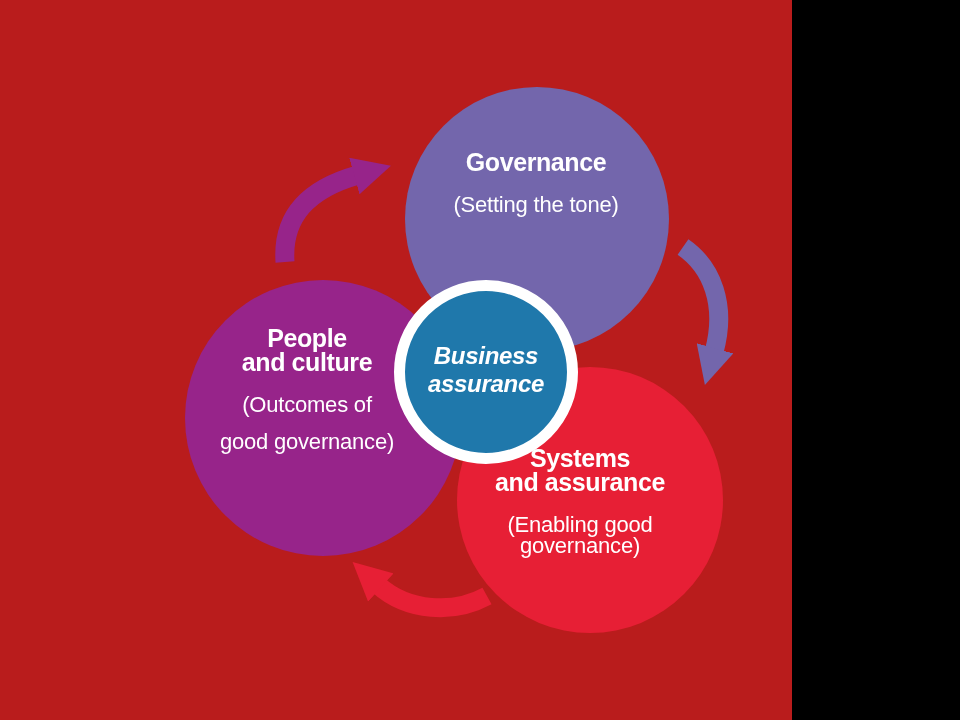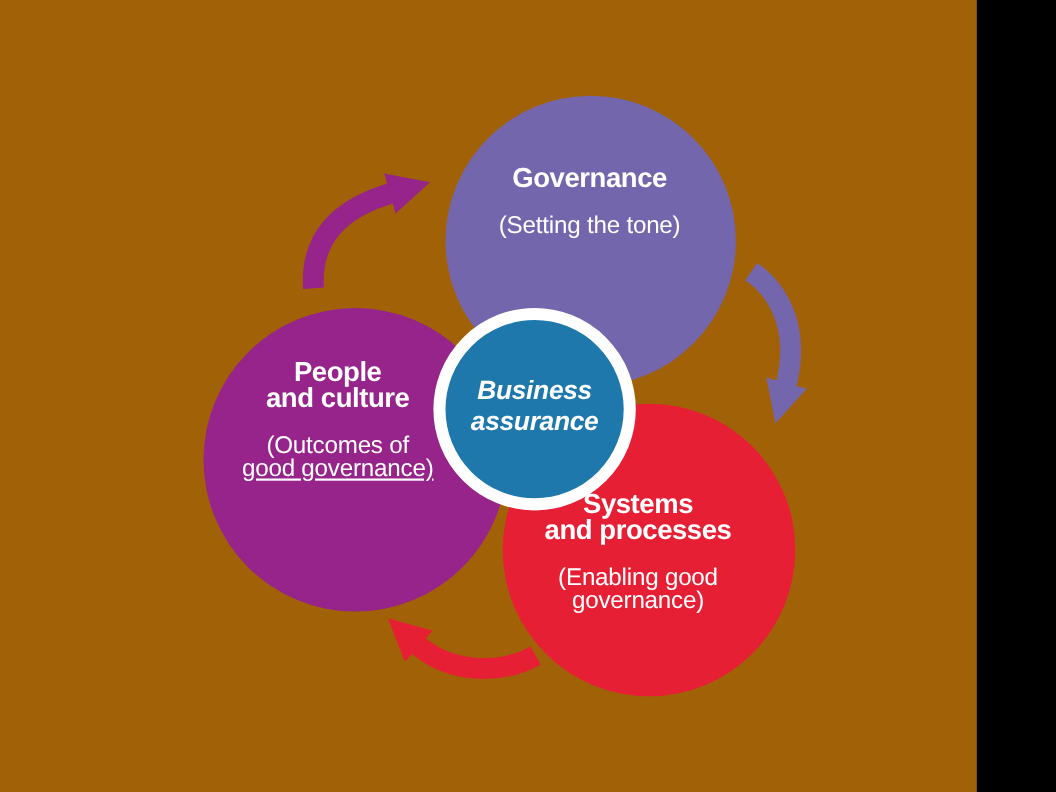--- a/index.html
+++ b/index.html
@@ -1,17 +1,17 @@
 <!DOCTYPE html>
 <html><head>
 <meta charset="utf-8">
 <style>
   html,body{margin:0;padding:0;}
   body{width:960px;height:720px;overflow:hidden;background:#000;}
-  .stage{position:relative;width:888px;height:720px;background:#a16207;font-family:"Liberation Sans",sans-serif;}
+  .stage{position:relative;width:792px;height:720px;background:#b91c1c;font-family:"Liberation Sans",sans-serif;}
   .circle{position:absolute;border-radius:50%;}
   #c-governance{left:405px;top:87px;width:264px;height:264px;}
   #c-people{left:185px;top:280px;width:276px;height:276px;}
   #c-systems{left:457px;top:367px;width:266px;height:266px;}
   #arrows{position:absolute;left:0;top:0;}
   #c-center{left:394px;top:280px;width:184px;height:184px;border:11px solid #fff;box-sizing:border-box;}
   .label{position:absolute;transform:translateX(-50%);text-align:center;color:#fff;white-space:nowrap;}
   .title{font-weight:bold;font-size:25px;line-height:24px;letter-spacing:-0.4px;}
   .subtitle{font-size:22px;line-height:21px;margin-top:20px;letter-spacing:-0.2px;}
   .line{display:block;}
@@ -50,26 +50,26 @@
 
   <div class="label" id="l-governance">
     <span class="line title">Governance</span>
     <span class="line subtitle">(Setting the tone)</span>
   </div>
 
   <div class="label" id="l-people">
     <span class="line title">People</span>
     <span class="line title">and culture</span>
     <span class="line subtitle">(Outcomes of</span>
-    <span class="line subtitle" style="margin-top:0;text-decoration:underline;">good governance)</span>
+    <span class="line subtitle" style="margin-top:16px;">good governance)</span>
   </div>
 
   <div class="label" id="l-systems">
     <span class="line title">Systems</span>
-    <span class="line title">and processes</span>
+    <span class="line title">and assurance</span>
     <span class="line subtitle">(Enabling good</span>
     <span class="line subtitle" style="margin-top:0;">governance)</span>
   </div>
 
   <div class="label" id="l-center">
     <span class="line">Business</span>
     <span class="line">assurance</span>
   </div>
 
 </div>

